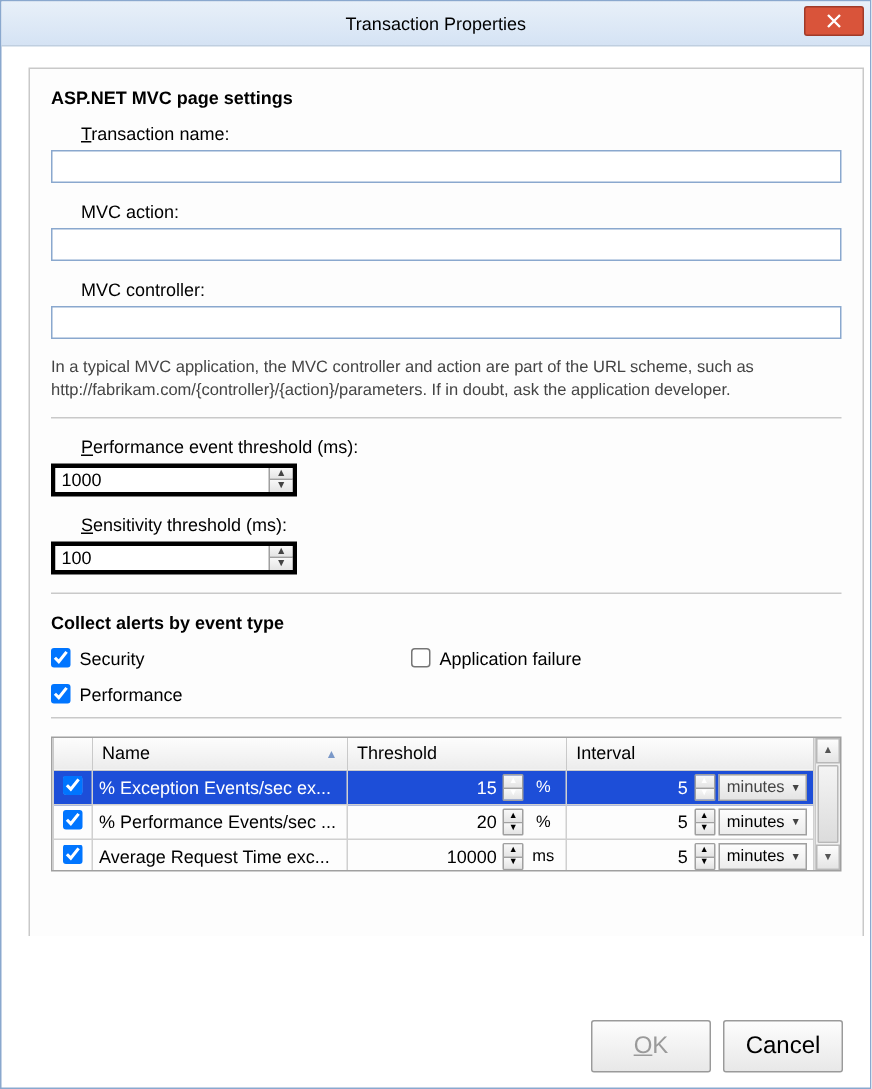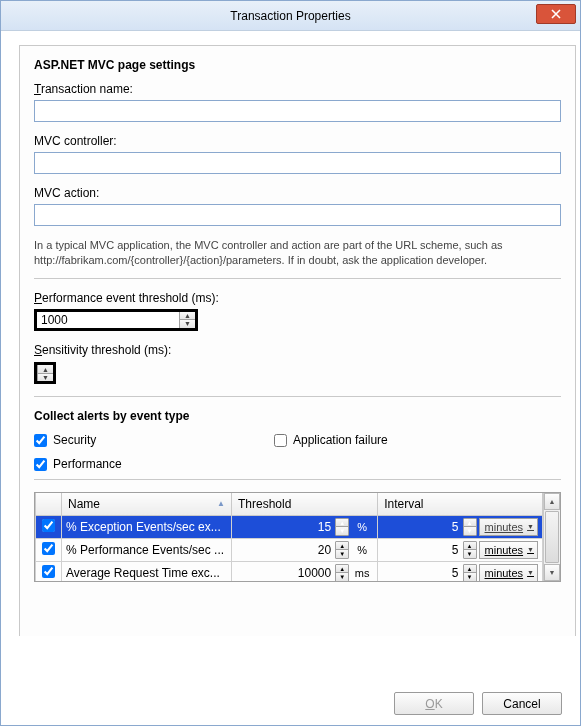--- a/index.html
+++ b/index.html
@@ -64,20 +64,21 @@
 }
 .section-title {
   font-weight: bold;
   font-size: 12px;
   margin-bottom: 10px;
 }
 .lbl {
   font-size: 12px;
   margin-bottom: 4px;
   display: block;
+  margin-left: 20px;
 }
 .lbl .u { text-decoration: underline; }
 .text-input {
   width: 100%;
   height: 22px;
   border: 1px solid #8aa8ce;
   padding: 2px 4px;
   font: inherit;
   background: #fff;
 }
@@ -223,21 +224,20 @@
   align-items: center;
   justify-content: space-between;
   border: 1px solid #a0a0a0;
   background: linear-gradient(#fdfdfd,#ececec);
   height: 18px;
   padding: 0 3px 0 5px;
   font-size: 11px;
   cursor: pointer;
   min-width: 58px;
   color: #000;
-  text-decoration: underline;
 }
 .drop .dd-arrow { font-size: 7px; margin-left: 4px; color: #444; }
 .vscroll {
   width: 17px;
   background: #f0f0f0;
   border-left: 1px solid #c9c9c9;
   display: flex;
   flex-direction: column;
 }
 .vscroll .vbtn {
@@ -259,25 +259,25 @@
   border-radius: 1px;
 }
 .button-row {
   display: flex;
   justify-content: flex-end;
   gap: 8px;
   padding: 8px 18px 10px 0;
 }
 .btn {
   min-width: 80px;
-  height: 23px;
+  height: 35px;
   border: 1px solid #9a9a9a;
   background: linear-gradient(#fdfdfd,#e8e8e8);
   font: inherit;
-  font-size: 12px;
+  font-size: 16px;
   cursor: pointer;
   border-radius: 2px;
   margin-top: 48px;
 }
 .btn:disabled {
   color: #9a9a9a;
   cursor: default;
 }
 </style>
 </head>
@@ -297,26 +297,26 @@
     <div class="inner-panel">
 
       <div class="section-title">ASP.NET MVC page settings</div>
 
       <div class="field-block">
         <label class="lbl"><span class="u">T</span><span>ransaction name:</span></label>
         <input class="text-input" type="text" value="" style="">
       </div>
 
       <div class="field-block">
+        <label class="lbl">MVC action:</label>
+        <input class="text-input" type="text" value="" style="">
+      </div>
+
+      <div class="field-block">
         <label class="lbl">MVC controller:</label>
-        <input class="text-input" type="text" value="" style="">
-      </div>
-
-      <div class="field-block">
-        <label class="lbl">MVC action:</label>
         <input class="text-input" type="text" value="" style="">
       </div>
 
       <div class="help-text">In a typical MVC application, the MVC controller and action are part of the URL scheme, such as http://fabrikam.com/{controller}/{action}/parameters. If in doubt, ask the application developer.</div>
 
       <hr class="sep">
 
       <div class="field-block">
         <label class="lbl"><span class="u">P</span><span>erformance event threshold (ms):</span></label>
         <div class="spinner-wrap">
@@ -324,20 +324,21 @@
           <div class="spinner-btns">
             <div>▲</div>
             <div>▼</div>
           </div>
         </div>
       </div>
 
       <div class="field-block">
         <label class="lbl"><span class="u">S</span><span>ensitivity threshold (ms):</span></label>
         <div class="spinner-wrap">
+          <input type="text" value="100" style="">
           <div class="spinner-btns">
             <div>▲</div>
             <div>▼</div>
           </div>
         </div>
       </div>
 
       <hr class="sep">
 
       <div class="section-title">Collect alerts by event type</div>

